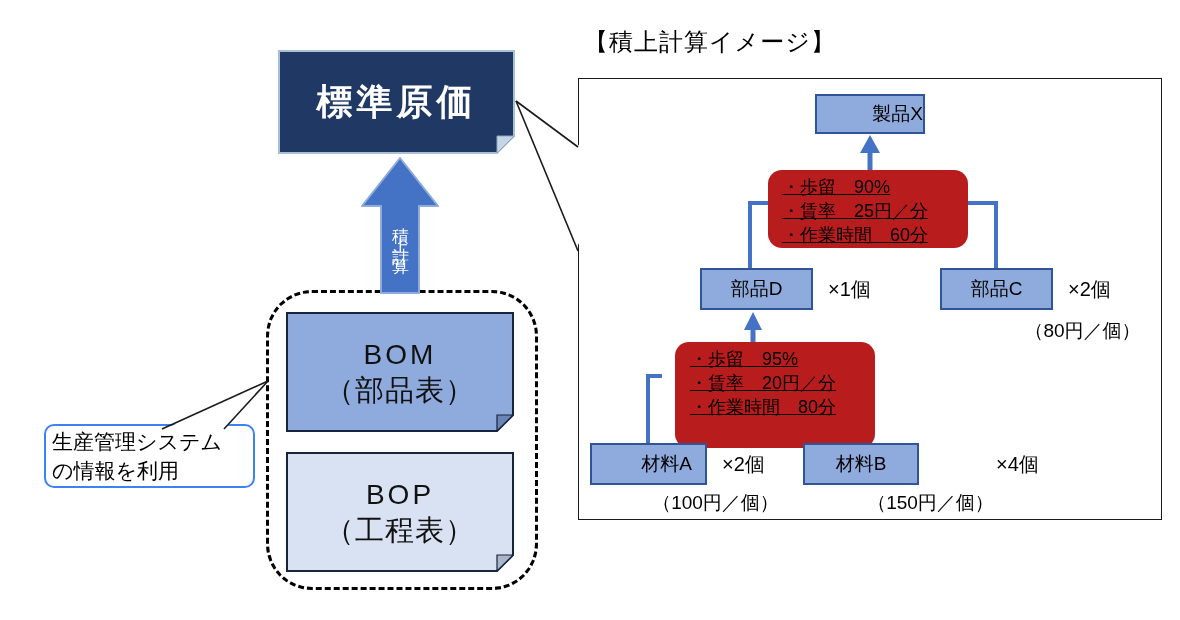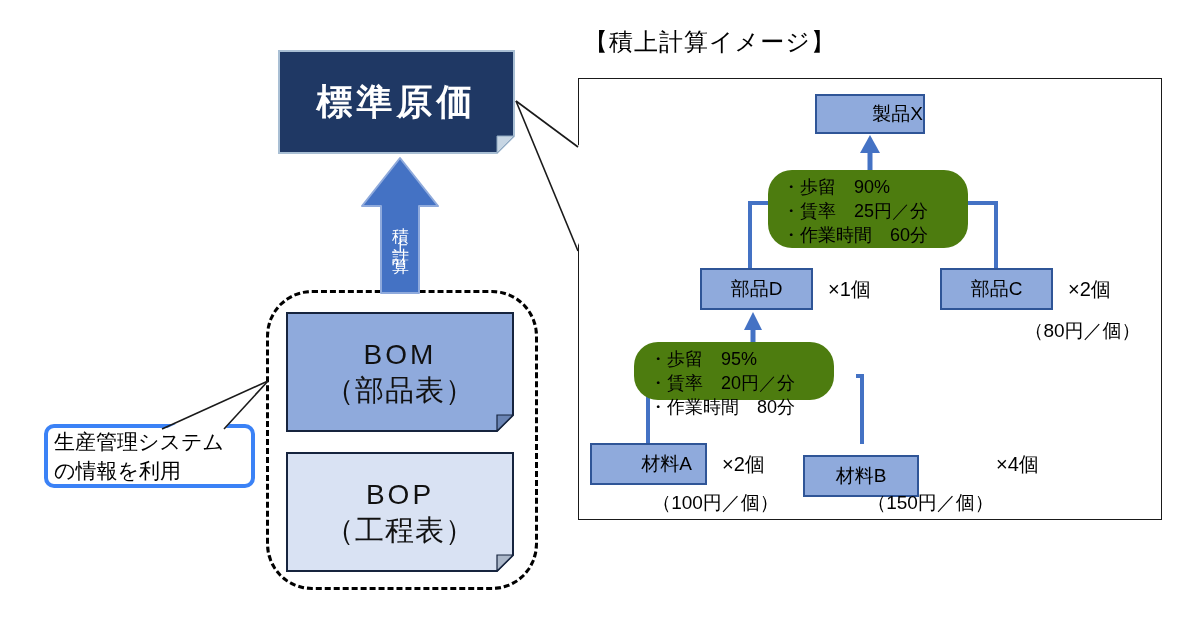--- a/index.html
+++ b/index.html
@@ -22,33 +22,33 @@
   .bom-line2{font-size:29px;color:#111;letter-spacing:1px;line-height:34px;}
 
   .dashed-box{position:absolute;left:266px;top:290px;width:272px;height:300px;
               border:3px dashed #000;border-radius:46px;box-sizing:border-box;background:transparent;}
 
   .arrow-label{position:absolute;left:381px;top:175px;width:38px;height:118px;
                writing-mode:vertical-rl;text-orientation:upright;color:#fff;
                font-size:17px;letter-spacing:10px;text-align:center;line-height:38px;}
 
   .callout{position:absolute;left:44px;top:424px;width:211px;height:64px;background:#fff;
-           border:4px solid #3b82f6;border-radius:10px;box-sizing:border-box;
+           border:2px solid #3b82f6;border-radius:10px;box-sizing:border-box;
            padding:2px 6px;display:flex;flex-direction:column;justify-content:center;}
   .callout div{font-size:21px;color:#000;line-height:29px;white-space:nowrap;}
 
   
   .panel-title{position:absolute;left:584px;top:26px;font-size:24px;color:#000;letter-spacing:1px;}
   .panel{position:absolute;left:578px;top:78px;width:584px;height:442px;background:#fff;
          border:1.6px solid #1a1a1a;box-sizing:border-box;}
 
   .tbox{position:absolute;background:#8FAADC;border:2px solid #2F5597;box-sizing:border-box;
         display:flex;align-items:center;justify-content:center;font-size:19px;color:#000;}
-  .pbox{position:absolute;background:#4d7c0f;border-radius:24px;box-sizing:border-box;
-        padding:5px 0 0 14px;}
+  .pbox{position:absolute;background:#b91c1c;border-radius:14px;box-sizing:border-box;
+        padding:5px 0 0 14px;text-decoration:underline;}
   .pbox div{font-size:18px;color:#000;line-height:24px;white-space:nowrap;}
   .qty{position:absolute;font-size:20px;color:#000;white-space:nowrap;}
   .price{position:absolute;font-size:19px;color:#000;text-align:center;white-space:nowrap;}
 </style>
 </head>
 <body>
 
 <div class="canvas">
 
   <div class="panel z0"></div>
@@ -137,31 +137,31 @@
     <span>部品D</span>
   </div>
   <div class="qty z4" style="left:828px;top:276px;">×1個</div>
 
   <div class="tbox z4" style="left:940px;top:268px;width:113px;height:42px;">
     <span>部品C</span>
   </div>
   <div class="qty z4" style="left:1068px;top:276px;">×2個</div>
   <div class="price z4" style="left:995px;top:318px;width:175px;">（80円／個）</div>
 
-  <div class="pbox z4" style="left:634px;top:342px;width:200px;height:58px;padding-left:15px;">
+  <div class="pbox z4" style="left:675px;top:342px;width:200px;height:106px;padding-left:15px;">
     <div>・歩留　95%</div>
     <div>・賃率　20円／分</div>
     <div>・作業時間　80分</div>
   </div>
 
   <div class="tbox z4" style="left:590px;top:443px;width:117px;height:42px;padding-left:36px;">
     <span>材料A</span>
   </div>
   <div class="qty z4" style="left:722px;top:451px;">×2個</div>
   <div class="price z4" style="left:628px;top:490px;width:175px;">（100円／個）</div>
 
-  <div class="tbox z4" style="left:803px;top:443px;width:116px;height:42px;margin-top:12px;">
+  <div class="tbox z4" style="left:803px;top:443px;width:116px;height:42px;">
     <span>材料B</span>
   </div>
   <div class="qty z4" style="left:960px;top:451px;margin-left:36px;">×4個</div>
   <div class="price z4" style="left:843px;top:490px;width:175px;">（150円／個）</div>
 
 </div>
 
 </body></html>

